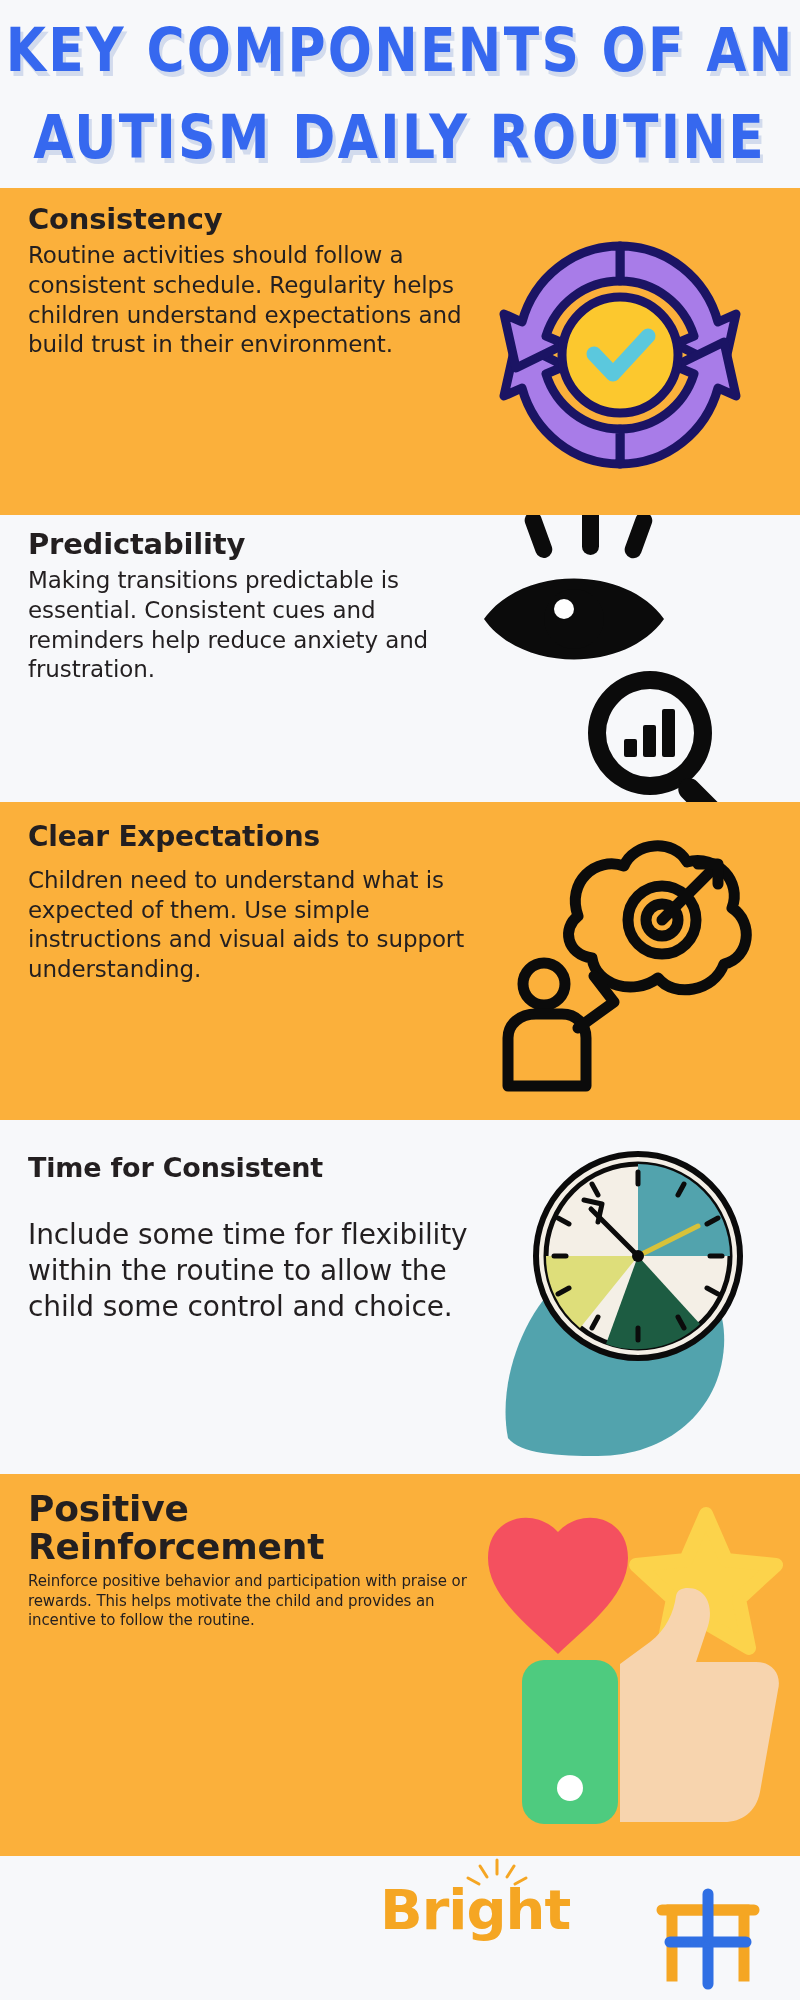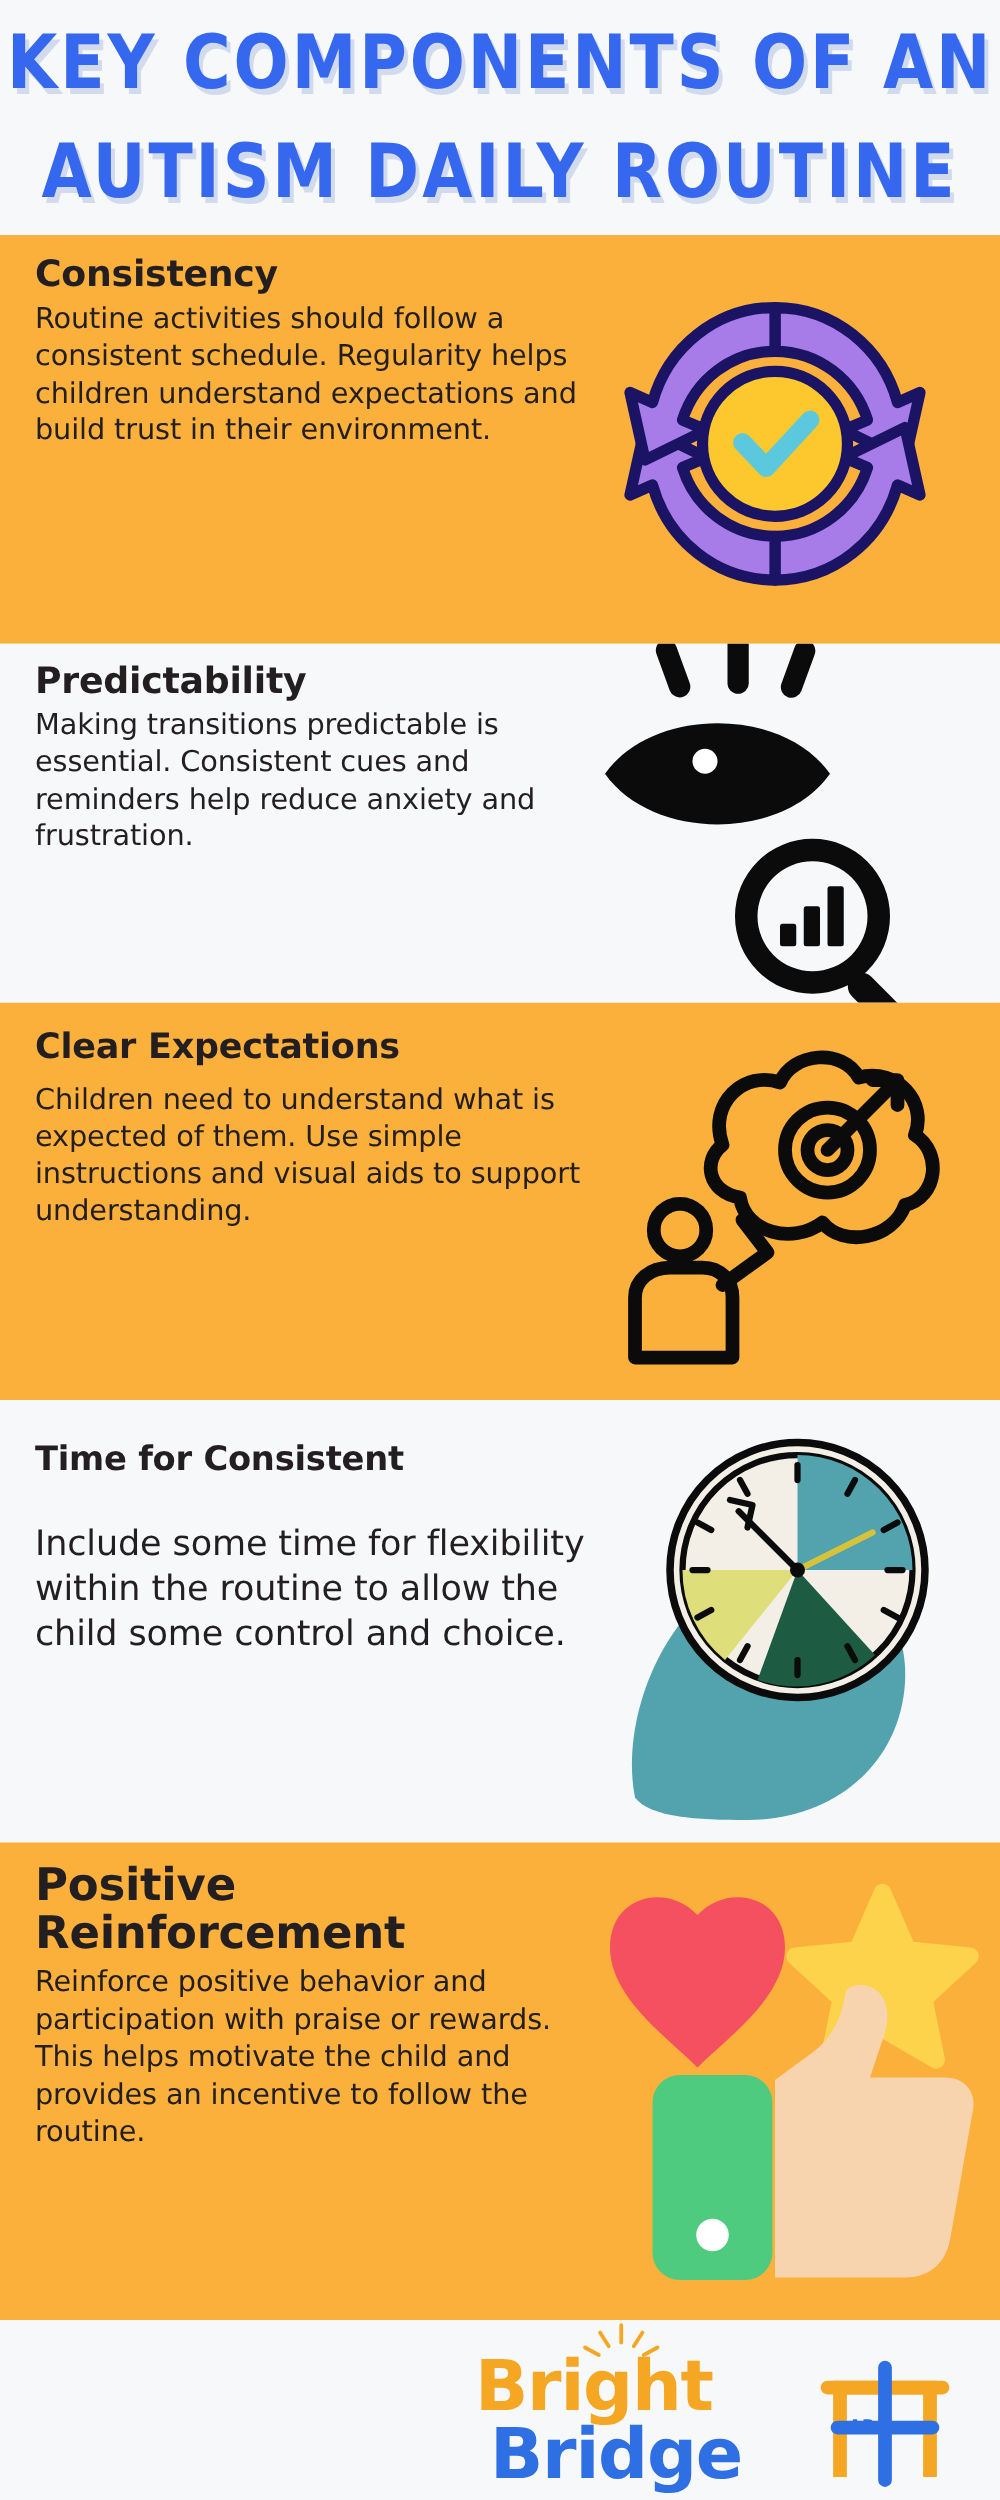--- a/index.html
+++ b/index.html
@@ -83,21 +83,21 @@
   #sec2 .sec-title { font-size: 29px; margin-top: 14px; }
   #sec2 .sec-body  { font-size: 23px; margin-top: 6px; }
 
   #sec3 .sec-title { font-size: 28px; margin-top: 20px; }
   #sec3 .sec-body  { font-size: 23px; margin-top: 14px; }
 
   #sec4 .sec-title { font-size: 27px; margin-top: 34px; }
   #sec4 .sec-body  { font-size: 28px; margin-top: 34px; }
 
   #sec5 .sec-title { font-size: 36px; margin-top: 16px; }
-  #sec5 .sec-body  { font-size: 23px; margin-top: 6px; }
+  #sec5 .sec-body  { font-size: 15px; margin-top: 6px; }
 
   .icon-wrap {
     position: absolute;
     pointer-events: none;
   }
 
   
   .logo-block {
     position: absolute;
     left: 0;
@@ -302,21 +302,20 @@
         <g stroke="#f5a623" stroke-width="3" stroke-linecap="round">
           <line x1="35" y1="2" x2="35" y2="16"></line>
           <line x1="18" y1="8" x2="25" y2="19"></line>
           <line x1="52" y1="8" x2="45" y2="19"></line>
           <line x1="6" y1="20" x2="17" y2="26"></line>
           <line x1="64" y1="20" x2="53" y2="26"></line>
         </g>
       </svg>
 
       <div class="logo-bright">Bright</div>
-      <div class="logo-bridge">Bridge</div>
 
       <svg style="position:absolute; left:286px; top:22px;" width="120" height="112" viewBox="0 0 120 112">
         <path d="M24 96 L24 30 L96 30 L96 96" fill="none" stroke="#f5a623" stroke-width="11" stroke-linecap="square" stroke-linejoin="miter"></path>
         <line x1="14" y1="30" x2="106" y2="30" stroke="#f5a623" stroke-width="11" stroke-linecap="round"></line>
         <line x1="60" y1="14" x2="60" y2="104" stroke="#2f6fe4" stroke-width="11" stroke-linecap="round"></line>
         <line x1="22" y1="62" x2="98" y2="62" stroke="#2f6fe4" stroke-width="11" stroke-linecap="round"></line>
       </svg>
       <div class="logo-aba">ABA</div>
     </div>
   </div>

